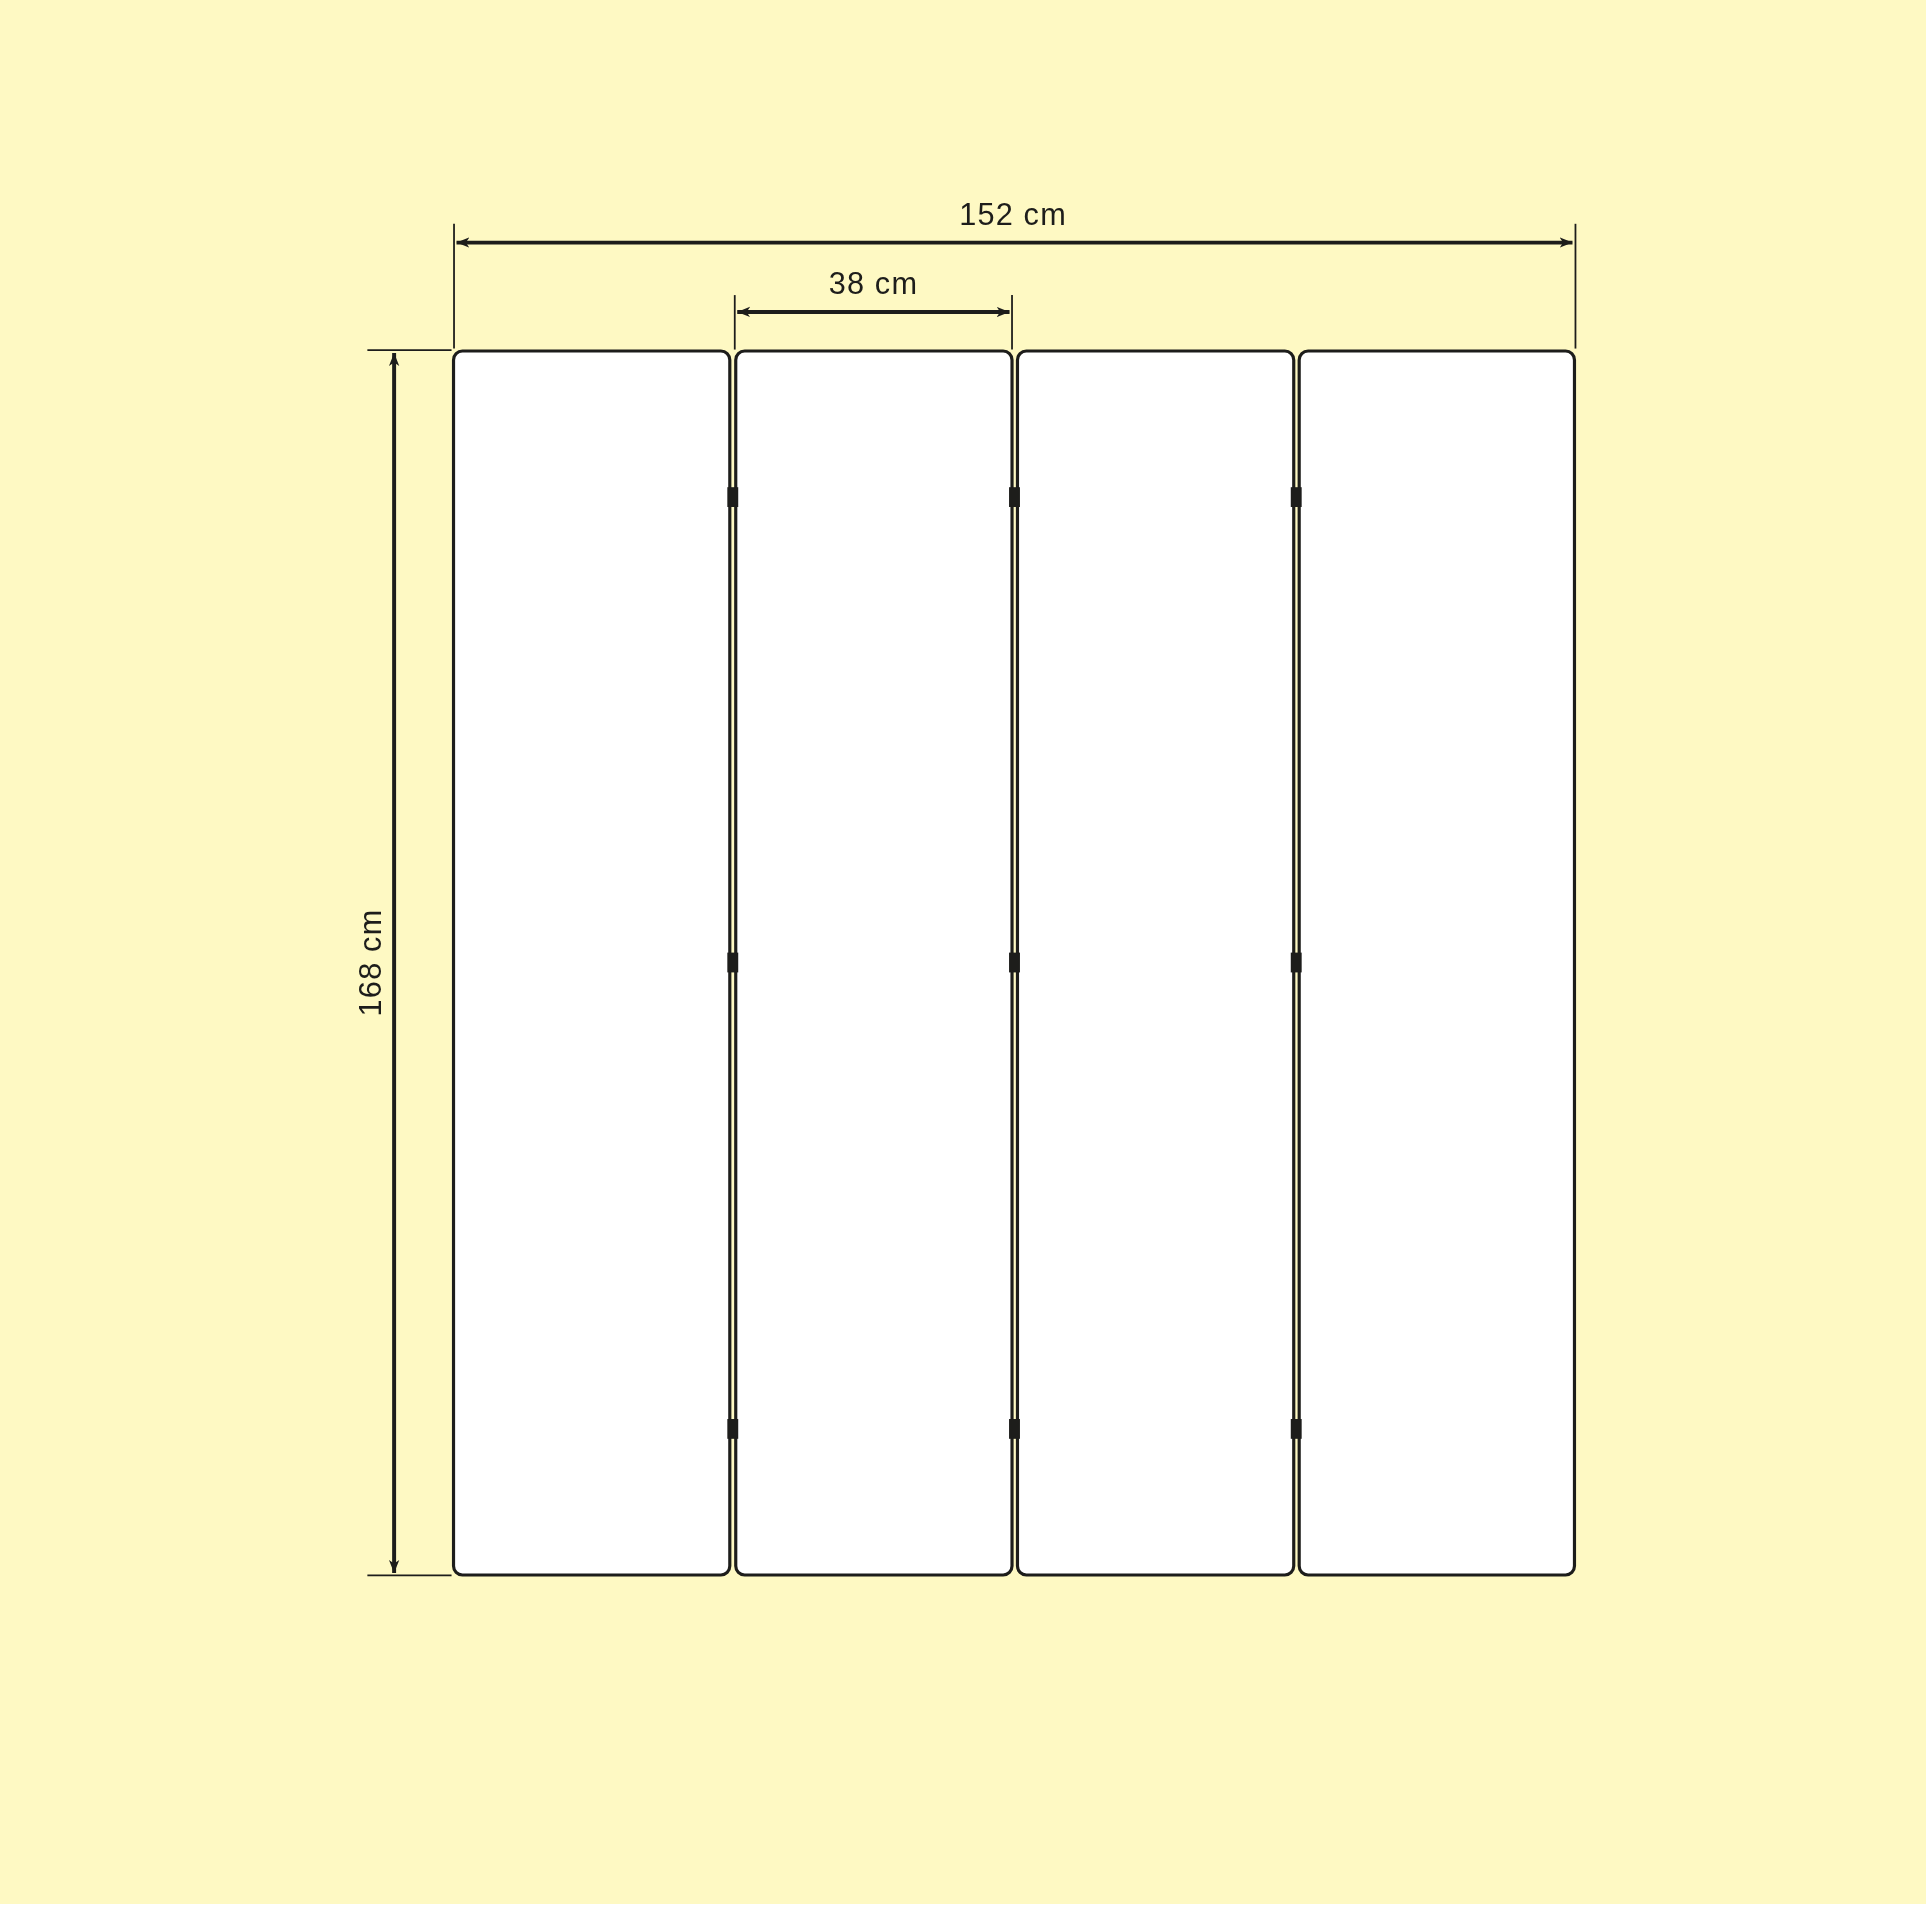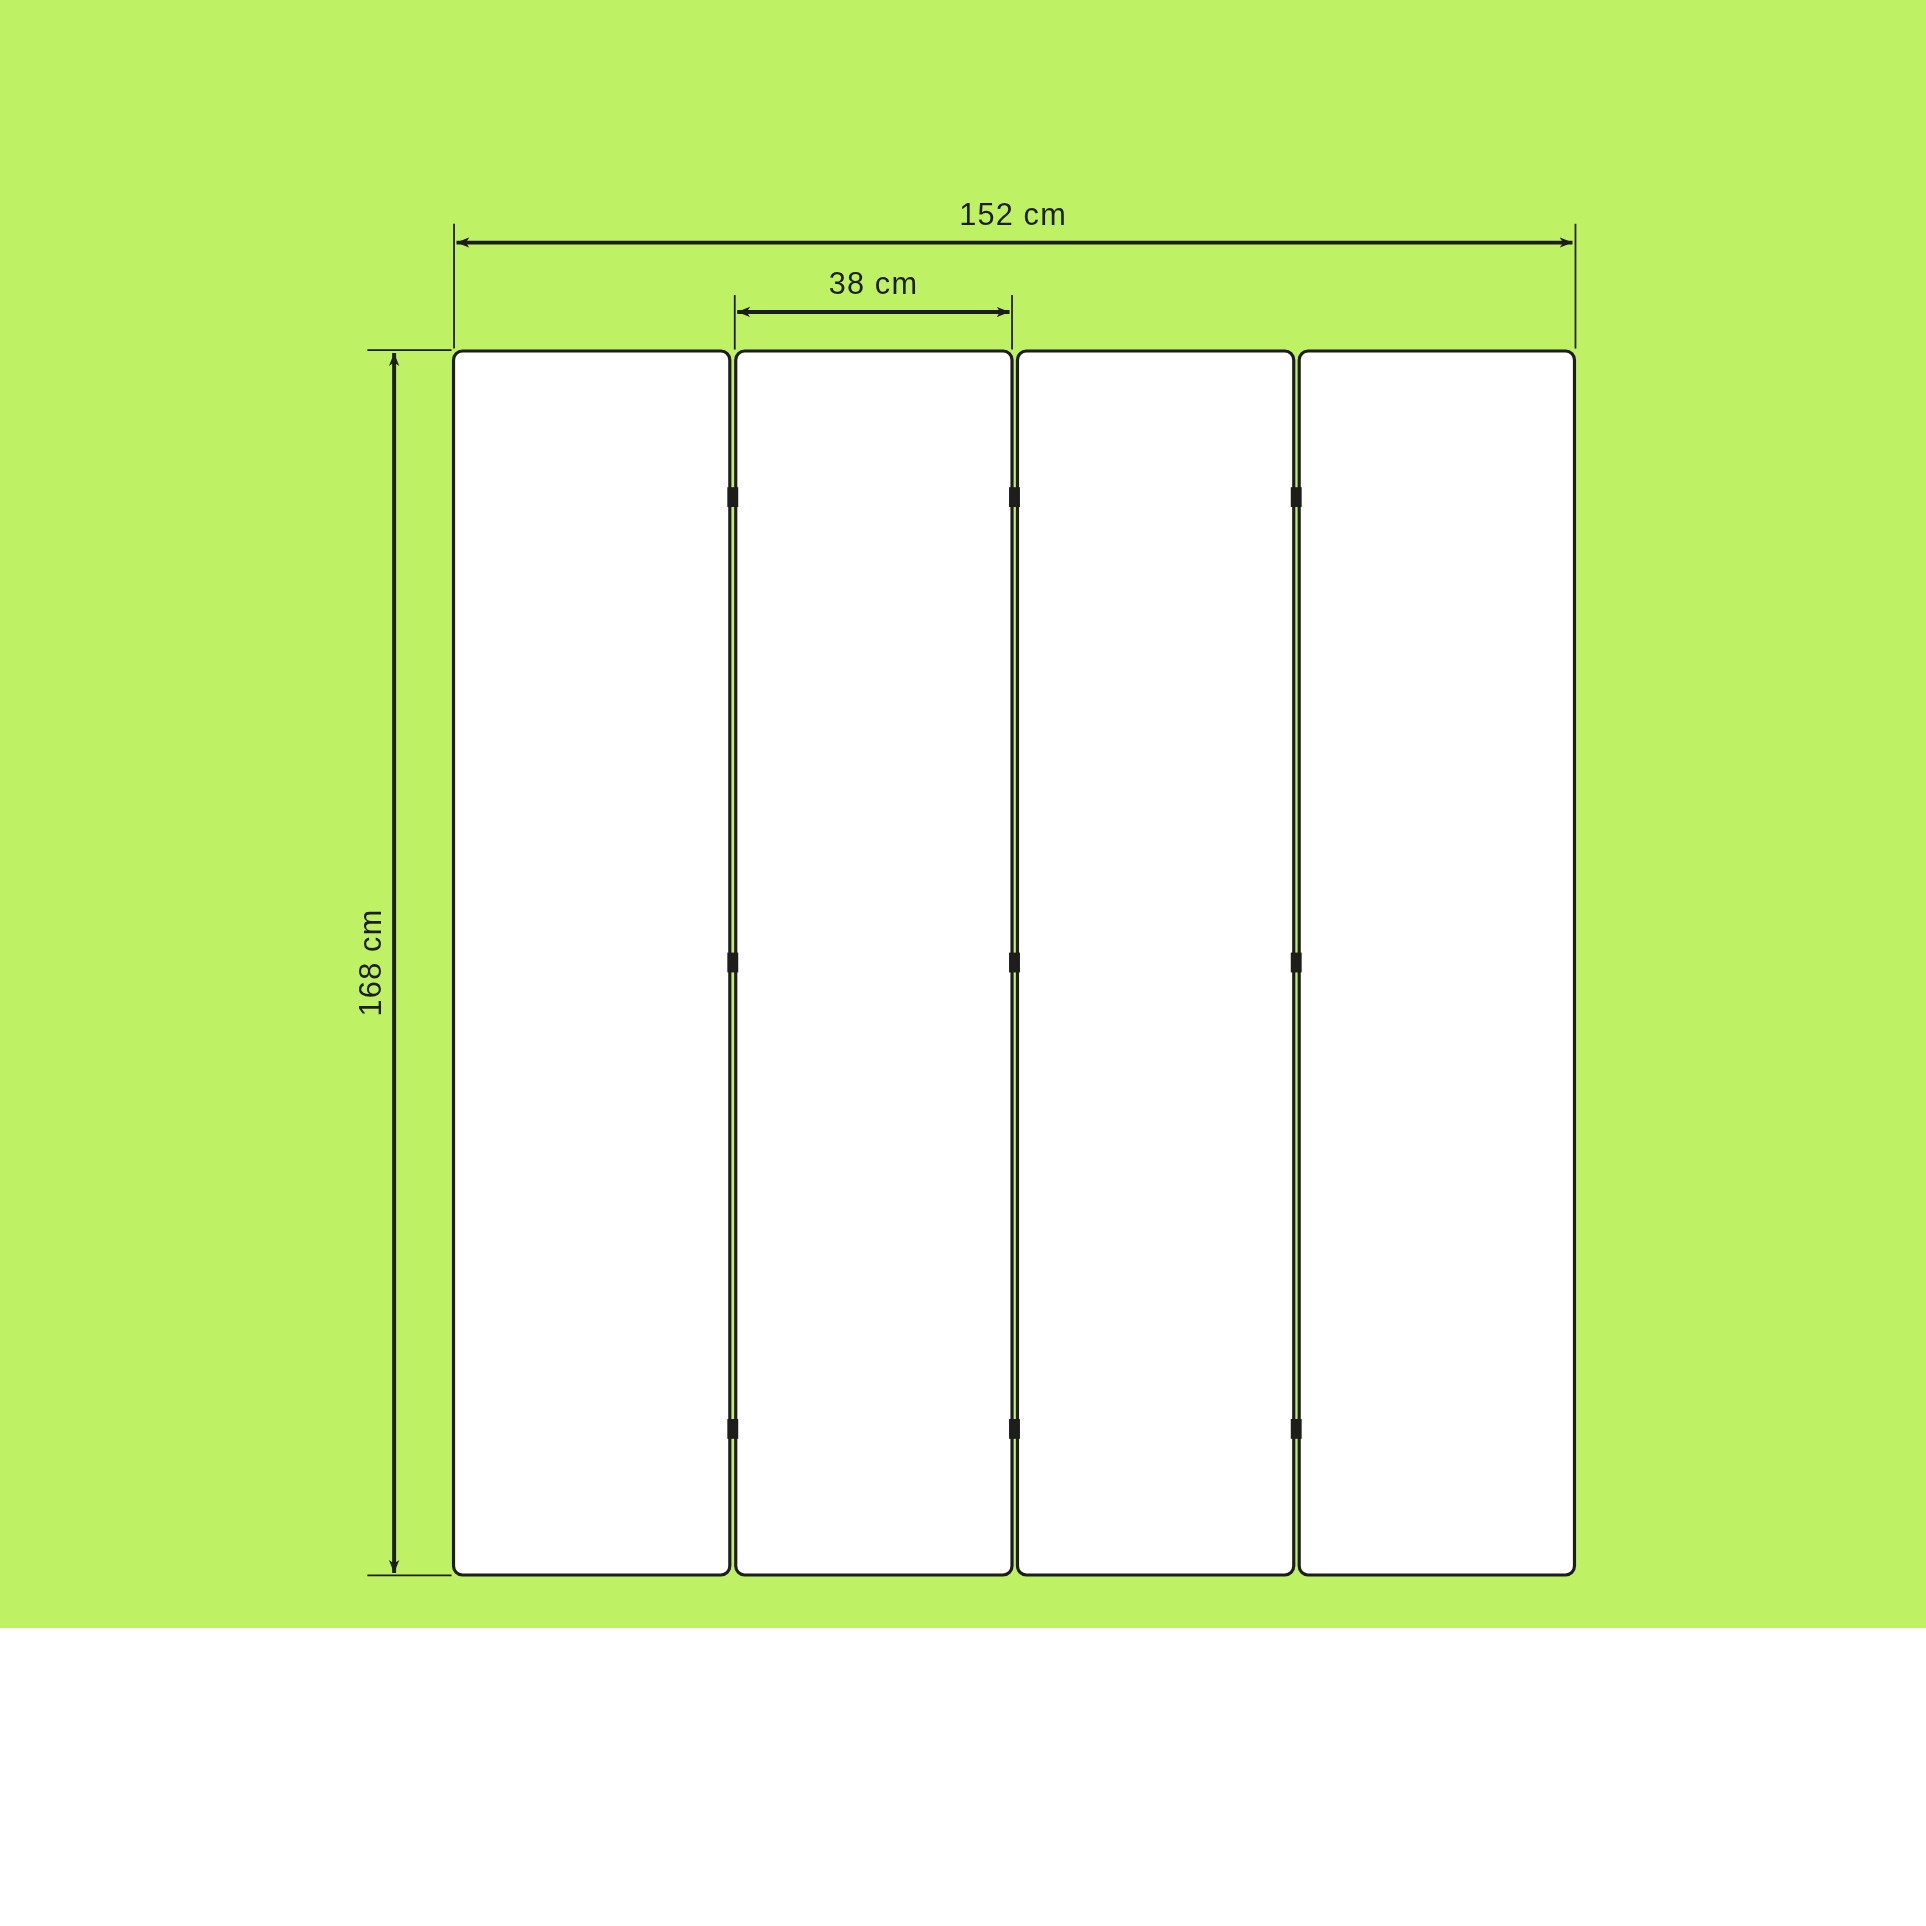--- a/index.html
+++ b/index.html
@@ -8,22 +8,22 @@
     background: #ffffff;
   }
   body {
     width: 1927px;
     height: 1927px;
     font-family: "Liberation Sans", sans-serif;
   }
   .diagram-wrap {
     position: relative;
     width: 1927px;
-    height: 1628px;
-    background: #bef264;
+    height: 1904px;
+    background: #fef9c3;
   }
   svg {
     display: block;
   }
   .dim-label {
     fill: #1d1d1b;
     font-family: "Liberation Sans", sans-serif;
     font-size: 31px;
     letter-spacing: 1.2px;
   }

